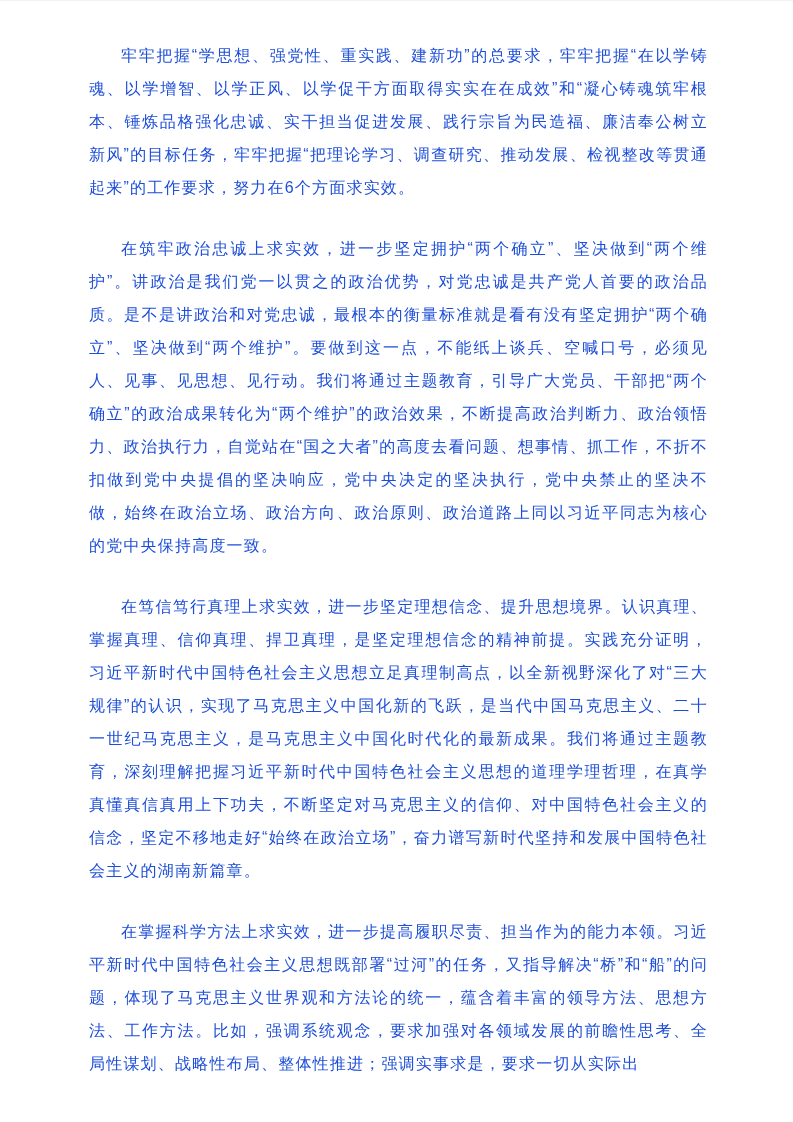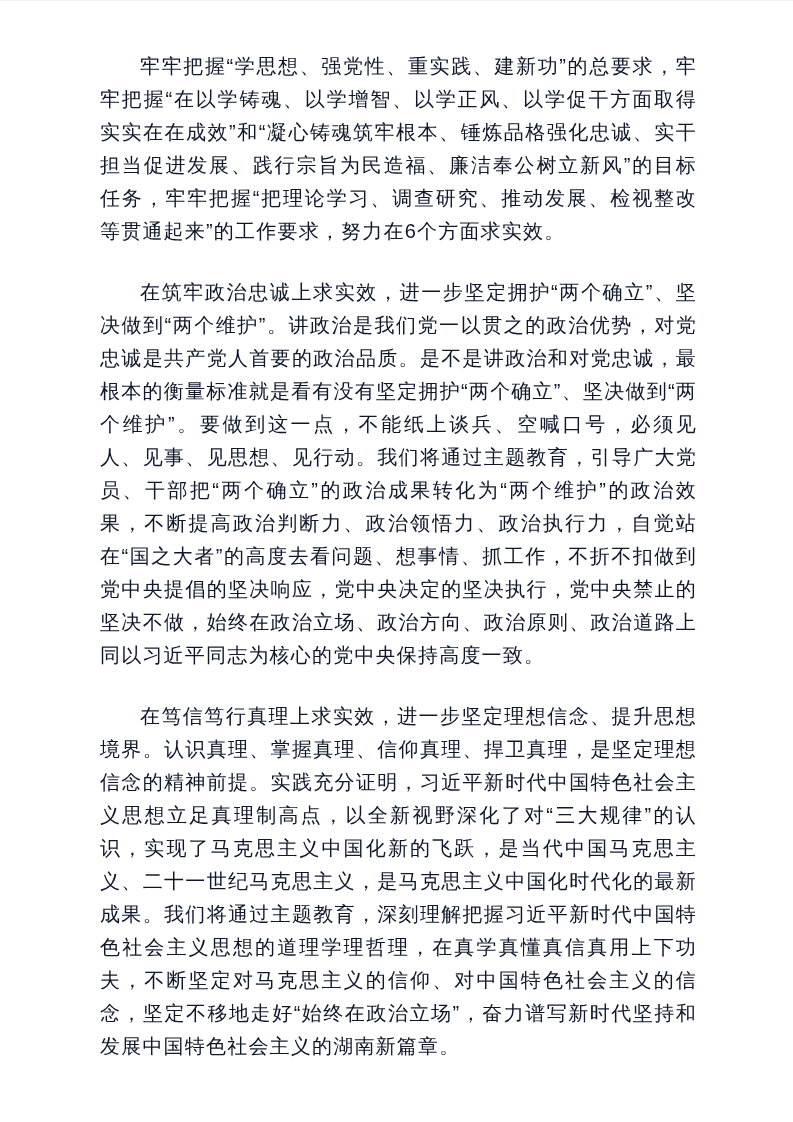--- a/index.html
+++ b/index.html
@@ -16,34 +16,35 @@
     box-sizing: border-box;
     width: 793px;
     height: 1122px;
     background: #ffffff;
     padding: 34px 81px 0 85px;
     border-top: 1px solid #f2f2f2;
     overflow: hidden;
     font-family: "Liberation Sans", "DejaVu Sans", sans-serif;
   }
   .doc-page p.para {
-    margin: 15px;
-    font-size: 20px;
+    margin: 4px;
+    font-size: 16px;
     line-height: 33px;
     letter-spacing: 1.2px;
-    color: #0f172a;
+    color: #1d4ed8;
     text-align: justify;
     text-justify: inter-ideograph;
     text-indent: 2em;
     word-break: break-all;
   }
   .doc-page p.para + p.para {
     margin-top: 28px;
   }
 </style>
 </head>
 <body>
 
 <div class="doc-page">
   <p class="para">牢牢把握“学思想、强党性、重实践、建新功”的总要求，牢牢把握“在以学铸魂、以学增智、以学正风、以学促干方面取得实实在在成效”和“凝心铸魂筑牢根本、锤炼品格强化忠诚、实干担当促进发展、践行宗旨为民造福、廉洁奉公树立新风”的目标任务，牢牢把握“把理论学习、调查研究、推动发展、检视整改等贯通起来”的工作要求，努力在6个方面求实效。</p>
   <p class="para">在筑牢政治忠诚上求实效，进一步坚定拥护“两个确立”、坚决做到“两个维护”。讲政治是我们党一以贯之的政治优势，对党忠诚是共产党人首要的政治品质。是不是讲政治和对党忠诚，最根本的衡量标准就是看有没有坚定拥护“两个确立”、坚决做到“两个维护”。要做到这一点，不能纸上谈兵、空喊口号，必须见人、见事、见思想、见行动。我们将通过主题教育，引导广大党员、干部把“两个确立”的政治成果转化为“两个维护”的政治效果，不断提高政治判断力、政治领悟力、政治执行力，自觉站在“国之大者”的高度去看问题、想事情、抓工作，不折不扣做到党中央提倡的坚决响应，党中央决定的坚决执行，党中央禁止的坚决不做，始终在政治立场、政治方向、政治原则、政治道路上同以习近平同志为核心的党中央保持高度一致。</p>
   <p class="para">在笃信笃行真理上求实效，进一步坚定理想信念、提升思想境界。认识真理、掌握真理、信仰真理、捍卫真理，是坚定理想信念的精神前提。实践充分证明，习近平新时代中国特色社会主义思想立足真理制高点，以全新视野深化了对“三大规律”的认识，实现了马克思主义中国化新的飞跃，是当代中国马克思主义、二十一世纪马克思主义，是马克思主义中国化时代化的最新成果。我们将通过主题教育，深刻理解把握习近平新时代中国特色社会主义思想的道理学理哲理，在真学真懂真信真用上下功夫，不断坚定对马克思主义的信仰、对中国特色社会主义的信念，坚定不移地走好“始终在政治立场”，奋力谱写新时代坚持和发展中国特色社会主义的湖南新篇章。</p>
+  <p class="para">在掌握科学方法上求实效，进一步提高履职尽责、担当作为的能力本领。习近平新时代中国特色社会主义思想既部署“过河”的任务，又指导解决“桥”和“船”的问题，体现了马克思主义世界观和方法论的统一，蕴含着丰富的领导方法、思想方法、工作方法。比如，强调系统观念，要求加强对各领域发展的前瞻性思考、全局性谋划、战略性布局、整体性推进；强调实事求是，要求一切从实际出</p>
 </div>
 
 </body></html>

